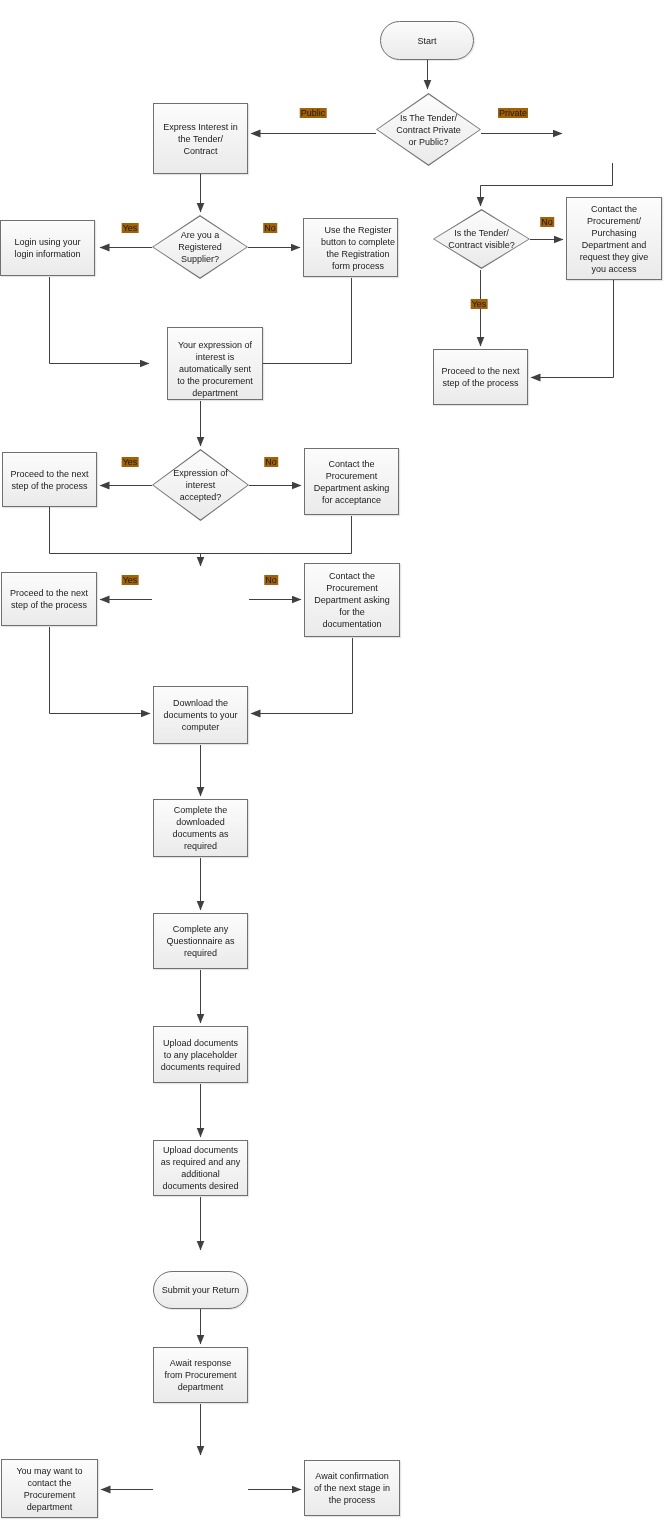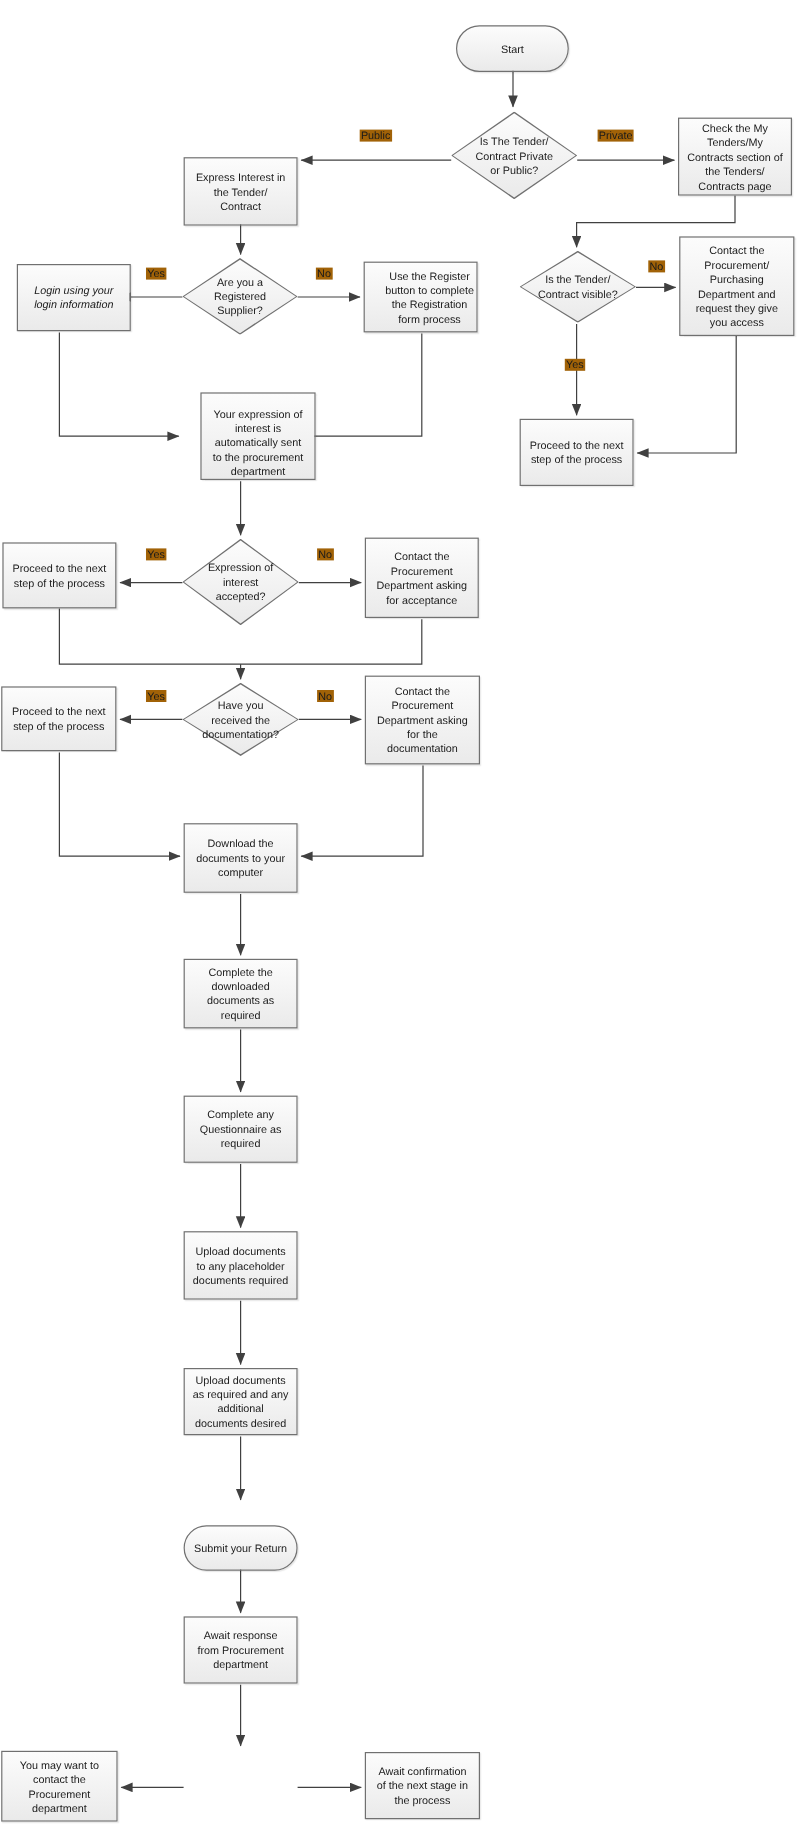--- a/index.html
+++ b/index.html
@@ -27,24 +27,24 @@
     clip-path:polygon(50% 0,100% 50%,50% 100%,0 50%); }
   .diamond .txt { position:absolute; inset:0; display:flex; align-items:center;
     justify-content:center; text-align:center; }
 
   .edge-label { position:absolute; transform:translate(-50%,-50%);
     font-size:9px; line-height:10px; background:#a16207; padding:0 1px; }
 
   
   #n-start{left:380px;top:3px;width:94px;height:39px;}
   #n-d1{left:376px;top:93px;width:105px;height:73px;}
-  #n-express{left:153px;top:103px;width:95px;height:57px;margin-top:28px;}
+  #n-express{left:153px;top:103px;width:95px;height:71px;}
   #n-check{left:565px;top:98px;width:95px;height:65px;}
   #n-d2{left:152px;top:215px;width:96px;height:64px;}
-  #n-login{left:14px;top:220px;width:95px;height:56px;font-style:italic;}
+  #n-login{left:0;top:220px;width:95px;height:56px;}
   #n-register{left:303px;top:218px;width:95px;height:59px;justify-content:flex-end;}
   #n-sent{left:167px;top:327px;width:96px;height:73px;align-items:flex-end;}
   #n-d3{left:433px;top:209px;width:97px;height:60px;}
   #n-access{left:566px;top:197px;width:96px;height:83px;}
   #n-proceed1{left:433px;top:349px;width:95px;height:56px;}
   #n-d4{left:152px;top:449px;width:97px;height:72px;}
   #n-proceed2{left:2px;top:452px;width:95px;height:55px;}
   #n-acceptance{left:304px;top:448px;width:95px;height:67px;}
   #n-d5{left:152px;top:569px;width:97px;height:61px;}
   #n-proceed3{left:1px;top:572px;width:96px;height:54px;}
@@ -126,27 +126,20 @@
 Contract Private
 or Public?</span>
   </div>
 
   <div class="node rect" id="n-express">
     <span class="txt">Express Interest in
 the Tender/
 Contract</span>
   </div>
 
-  <div class="node rect" id="n-check">
-    <span class="txt">Check the My
-Tenders/My
-Contracts section of
-the Tenders/
-Contracts page</span>
-  </div>
 
   <div class="node diamond" id="n-d2">
     <span class="d-bg"></span>
     <span class="d-fg"></span>
     <span class="txt">Are you a
 Registered
 Supplier?</span>
   </div>
 
   <div class="node rect" id="n-login">
@@ -203,27 +196,20 @@
 step of the process</span>
   </div>
 
   <div class="node rect" id="n-acceptance">
     <span class="txt">Contact the
 Procurement
 Department asking
 for acceptance</span>
   </div>
 
-  <div class="node diamond" id="n-d5">
-    <span class="d-bg"></span>
-    <span class="d-fg"></span>
-    <span class="txt">Have you
-received the
-documentation?</span>
-  </div>
 
   <div class="node rect" id="n-proceed3">
     <span class="txt">Proceed to the next
 step of the process</span>
   </div>
 
   <div class="node rect" id="n-documentation">
     <span class="txt">Contact the
 Procurement
 Department asking

